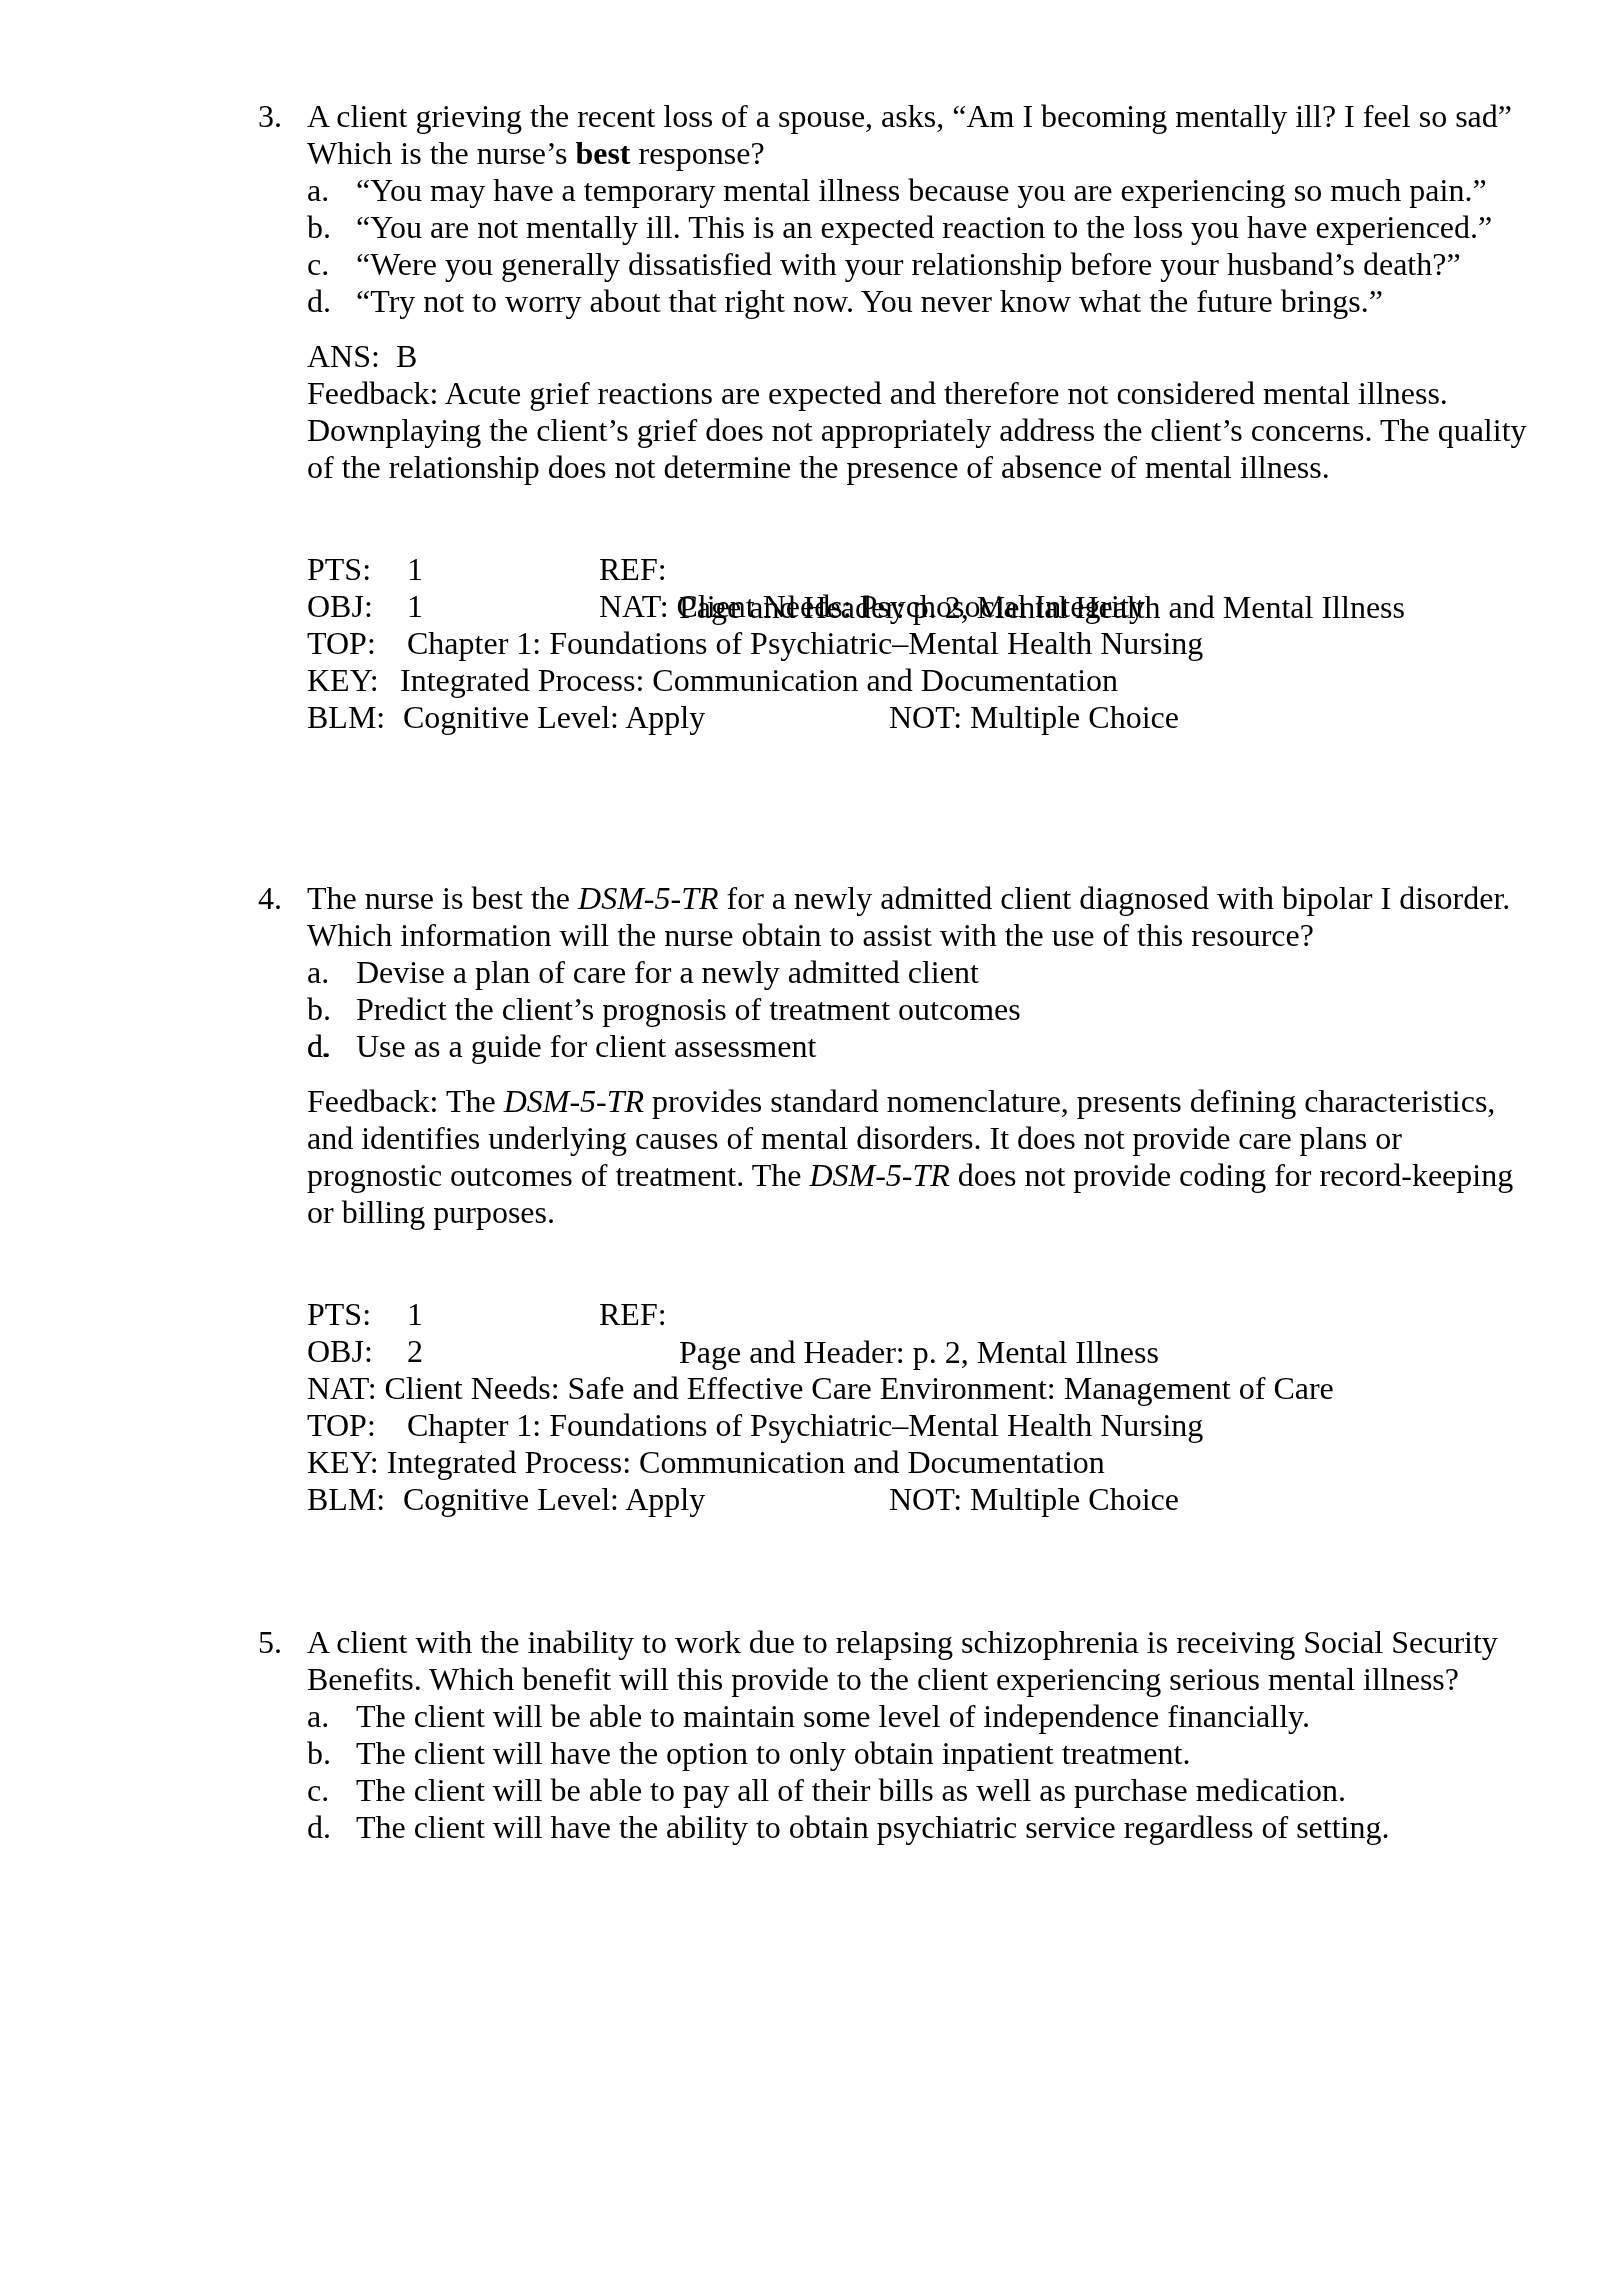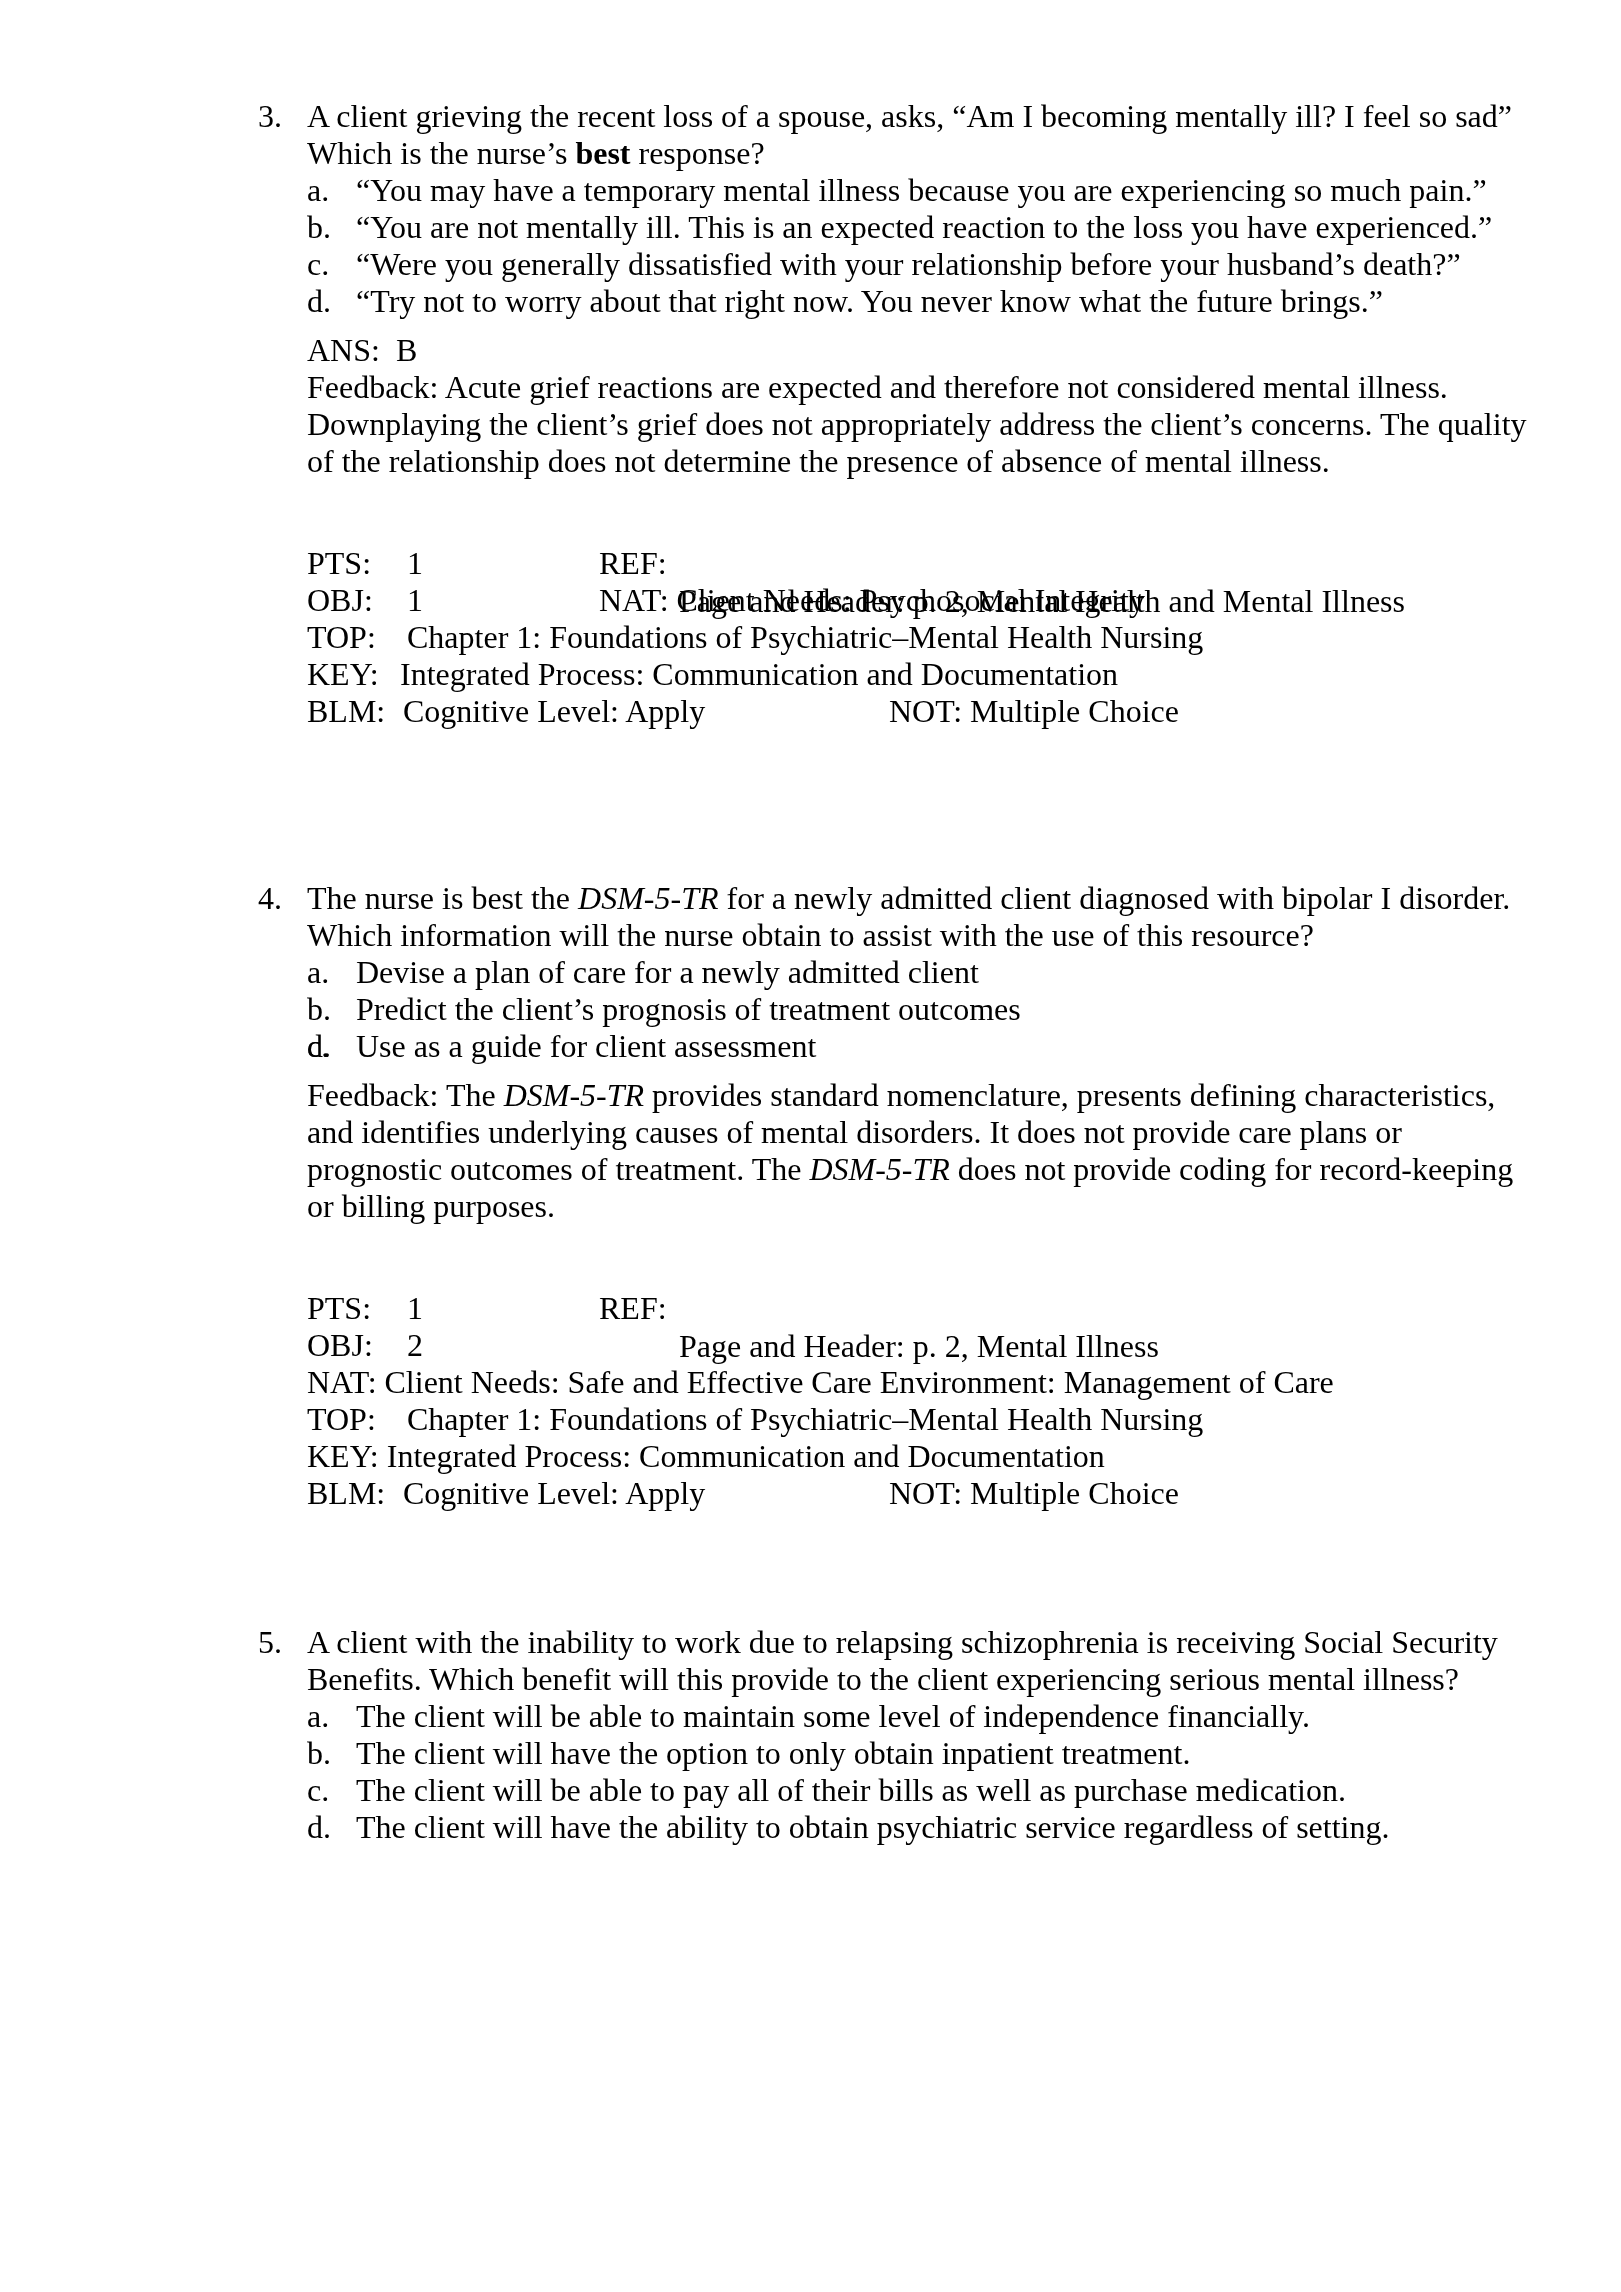--- a/index.html
+++ b/index.html
@@ -9,21 +9,21 @@
     background: #ffffff; color: #000000;
     font-family: "Liberation Serif", "DejaVu Serif", serif;
     font-size: 32px; line-height: 37px;
   }
   .question { position: absolute; left: 258px; width: 1272px; }
   .q-stem { position: relative; padding-left: 49px; }
   .q-num { position: absolute; left: 0; top: 0; }
   .options { margin: 0; padding: 0; list-style: none; padding-left: 49px; }
   .option { position: relative; padding-left: 49px; }
   .opt-letter { position: absolute; left: 0; top: 0; }
-  .answer-block { padding-left: 49px; margin-top: 12px; }
+  .answer-block { padding-left: 49px; margin-top: 18px; }
   .feedback { }
   .meta { padding-left: 49px; margin-top: 66px; }
   .meta-row { position: relative; height: 37px; white-space: nowrap; }
   .meta-row span { position: absolute; top: 0; }
   .c1 { left: 0; }
   .c2 { left: 100px; }
   .c2-key { left: 93px; }
   .c2-blm { left: 96px; }
   .c3 { left: 292px; }
   .c4 { left: 372px; margin-top: 38px; }

